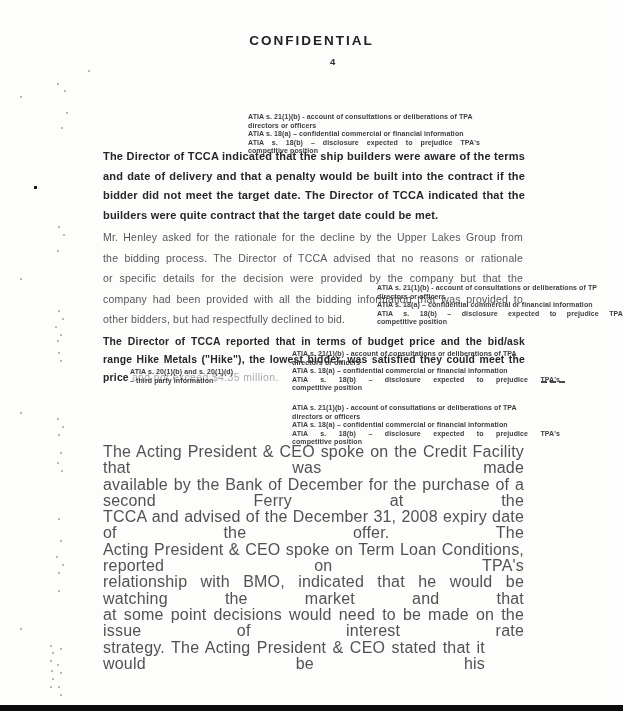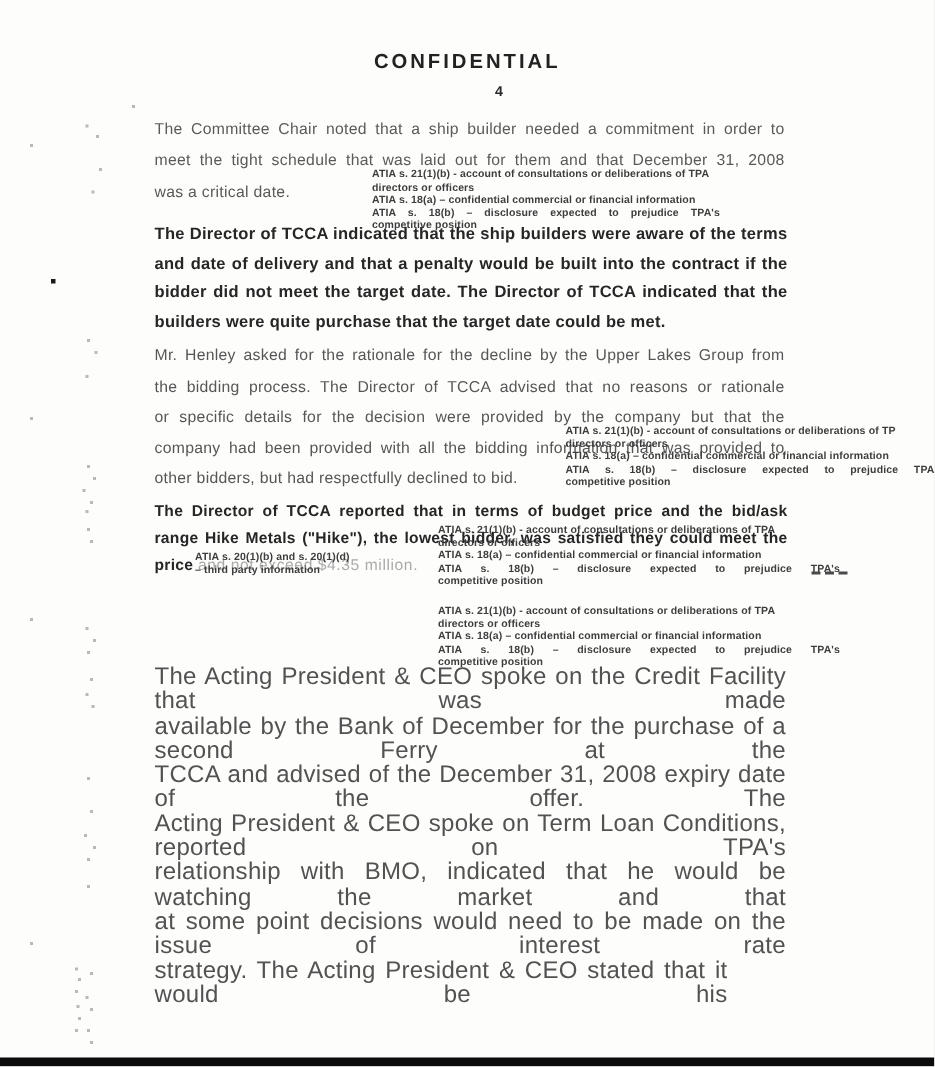--- a/index.html
+++ b/index.html
@@ -44,39 +44,34 @@
   .speck.dark { background:#1a1a1a; width:3px; height:3px; }
 </style>
 </head>
 <body>
 
 <div class="page">
 
   <div class="title">CONFIDENTIAL</div>
   <div class="pagenum">4</div>
 
-  <div class="para p1">
-    <div class="bl">The Committee Chair noted that a ship builder needed a commitment in order to</div>
-    <div class="bl">meet the tight schedule that was laid out for them and that December 31, 2008</div>
-    <div class="bl last">was a critical date.</div>
-  </div>
 
   <div class="ann ann-1">
     <div class="al">ATIA s. 21(1)(b) - account of consultations or deliberations of TPA</div>
     <div class="al">directors or officers</div>
     <div class="al">ATIA s. 18(a) – confidential commercial or financial information</div>
     <div class="al spread">ATIA s. 18(b) – disclosure expected to prejudice TPA's</div>
     <div class="al">competitive position</div>
   </div>
 
   <div class="para p2">
     <div class="bl">The Director of TCCA indicated that the ship builders were aware of the terms</div>
     <div class="bl">and date of delivery and that a penalty would be built into the contract if the</div>
     <div class="bl">bidder did not meet the target date.  The Director of TCCA indicated that the</div>
-    <div class="bl last">builders were quite purchase that the target date could be met.</div>
+    <div class="bl last">builders were quite contract that the target date could be met.</div>
   </div>
 
   <div class="para p3">
     <div class="bl">Mr. Henley asked for the rationale for the decline by the Upper Lakes Group from</div>
     <div class="bl">the bidding process.  The Director of TCCA advised that no reasons or rationale</div>
     <div class="bl">or specific details for the decision were provided by the company but that the</div>
     <div class="bl">company had been provided with all the bidding information that was provided to</div>
     <div class="bl last">other bidders, but had respectfully declined to bid.</div>
   </div>
 

